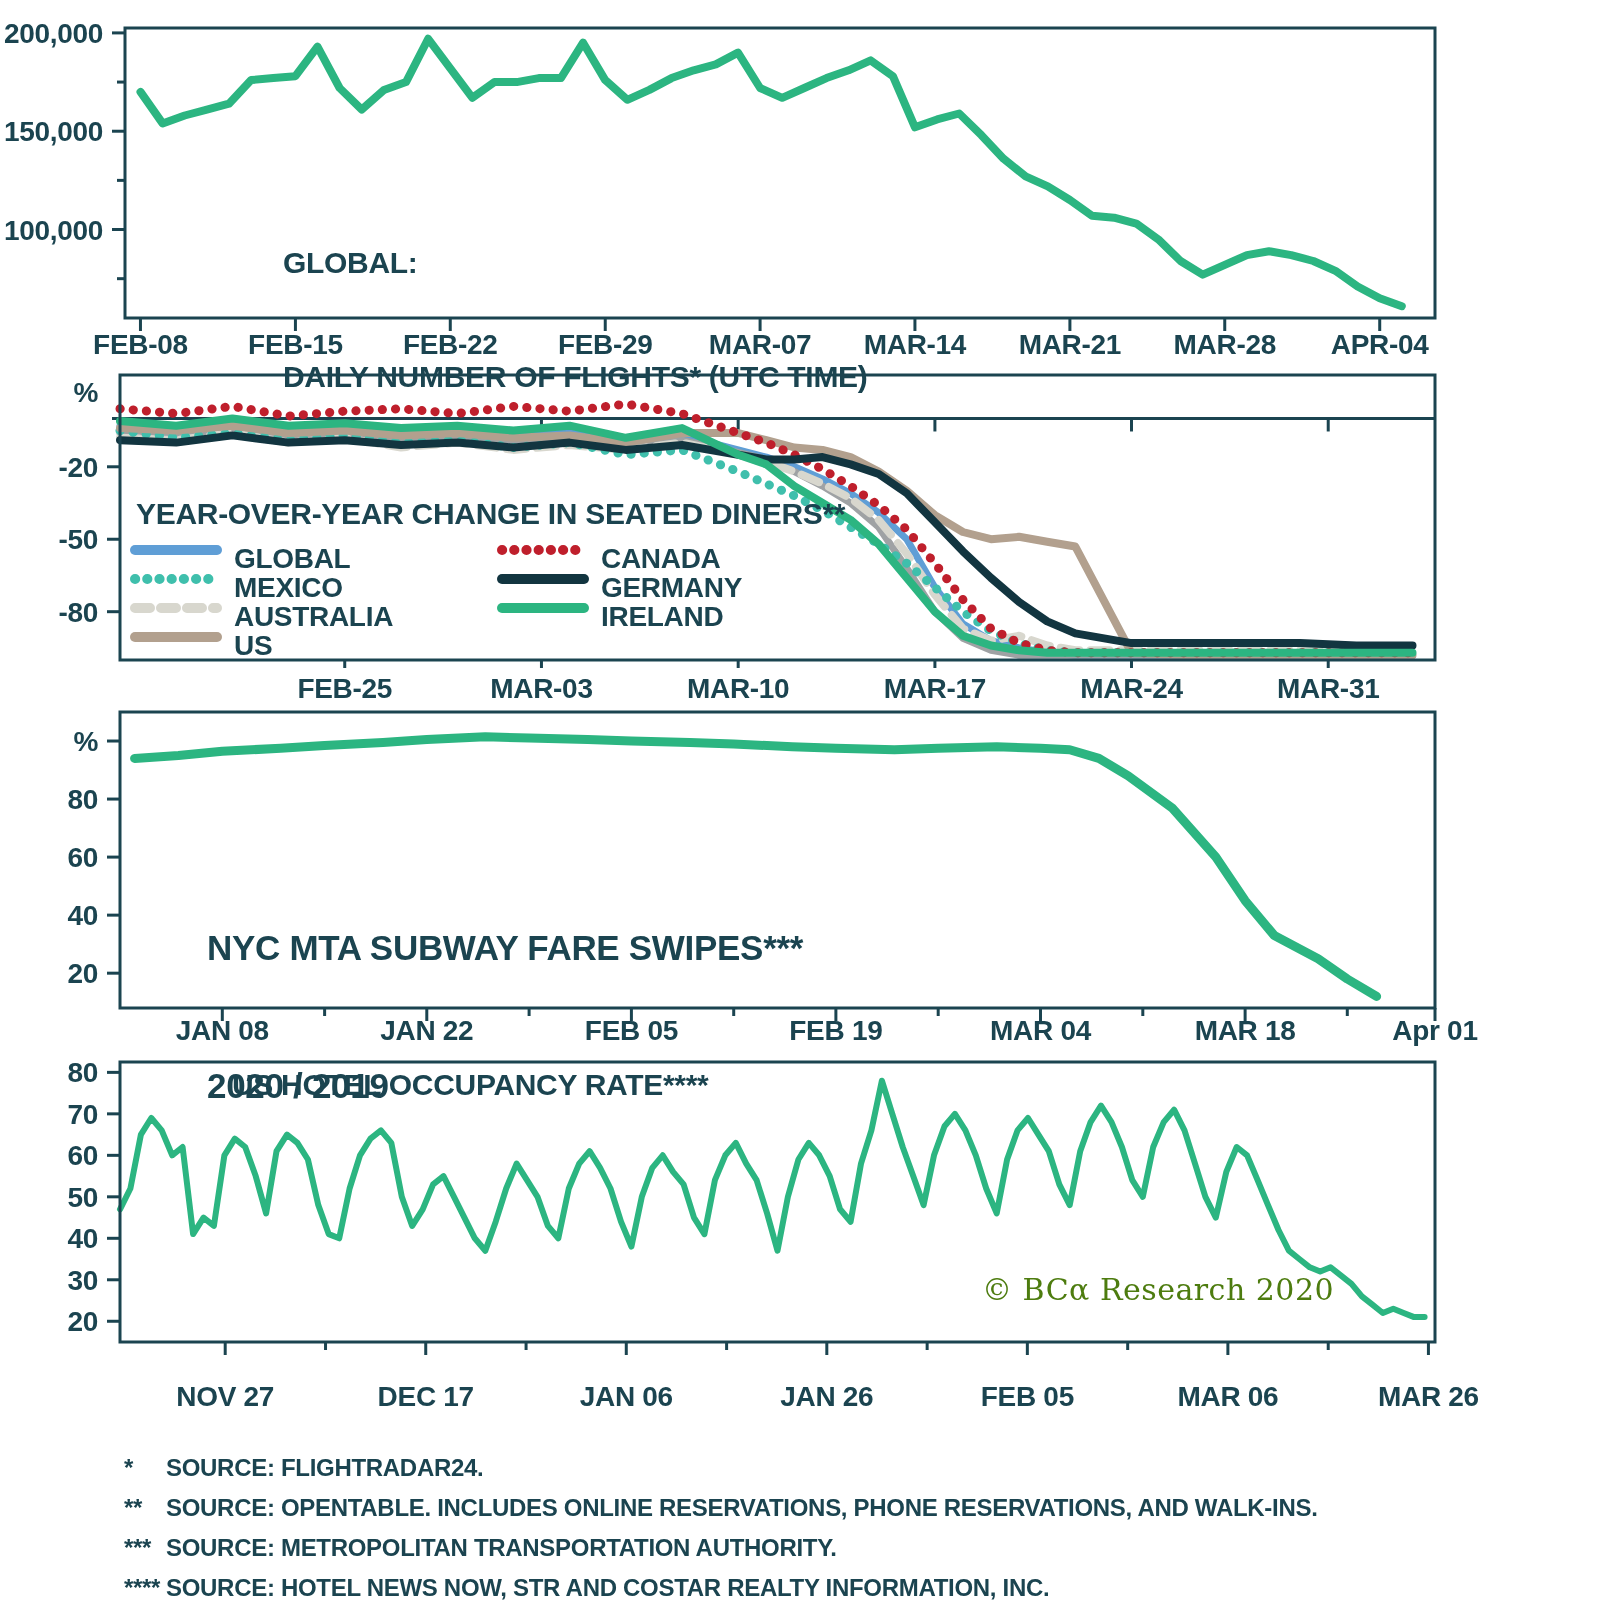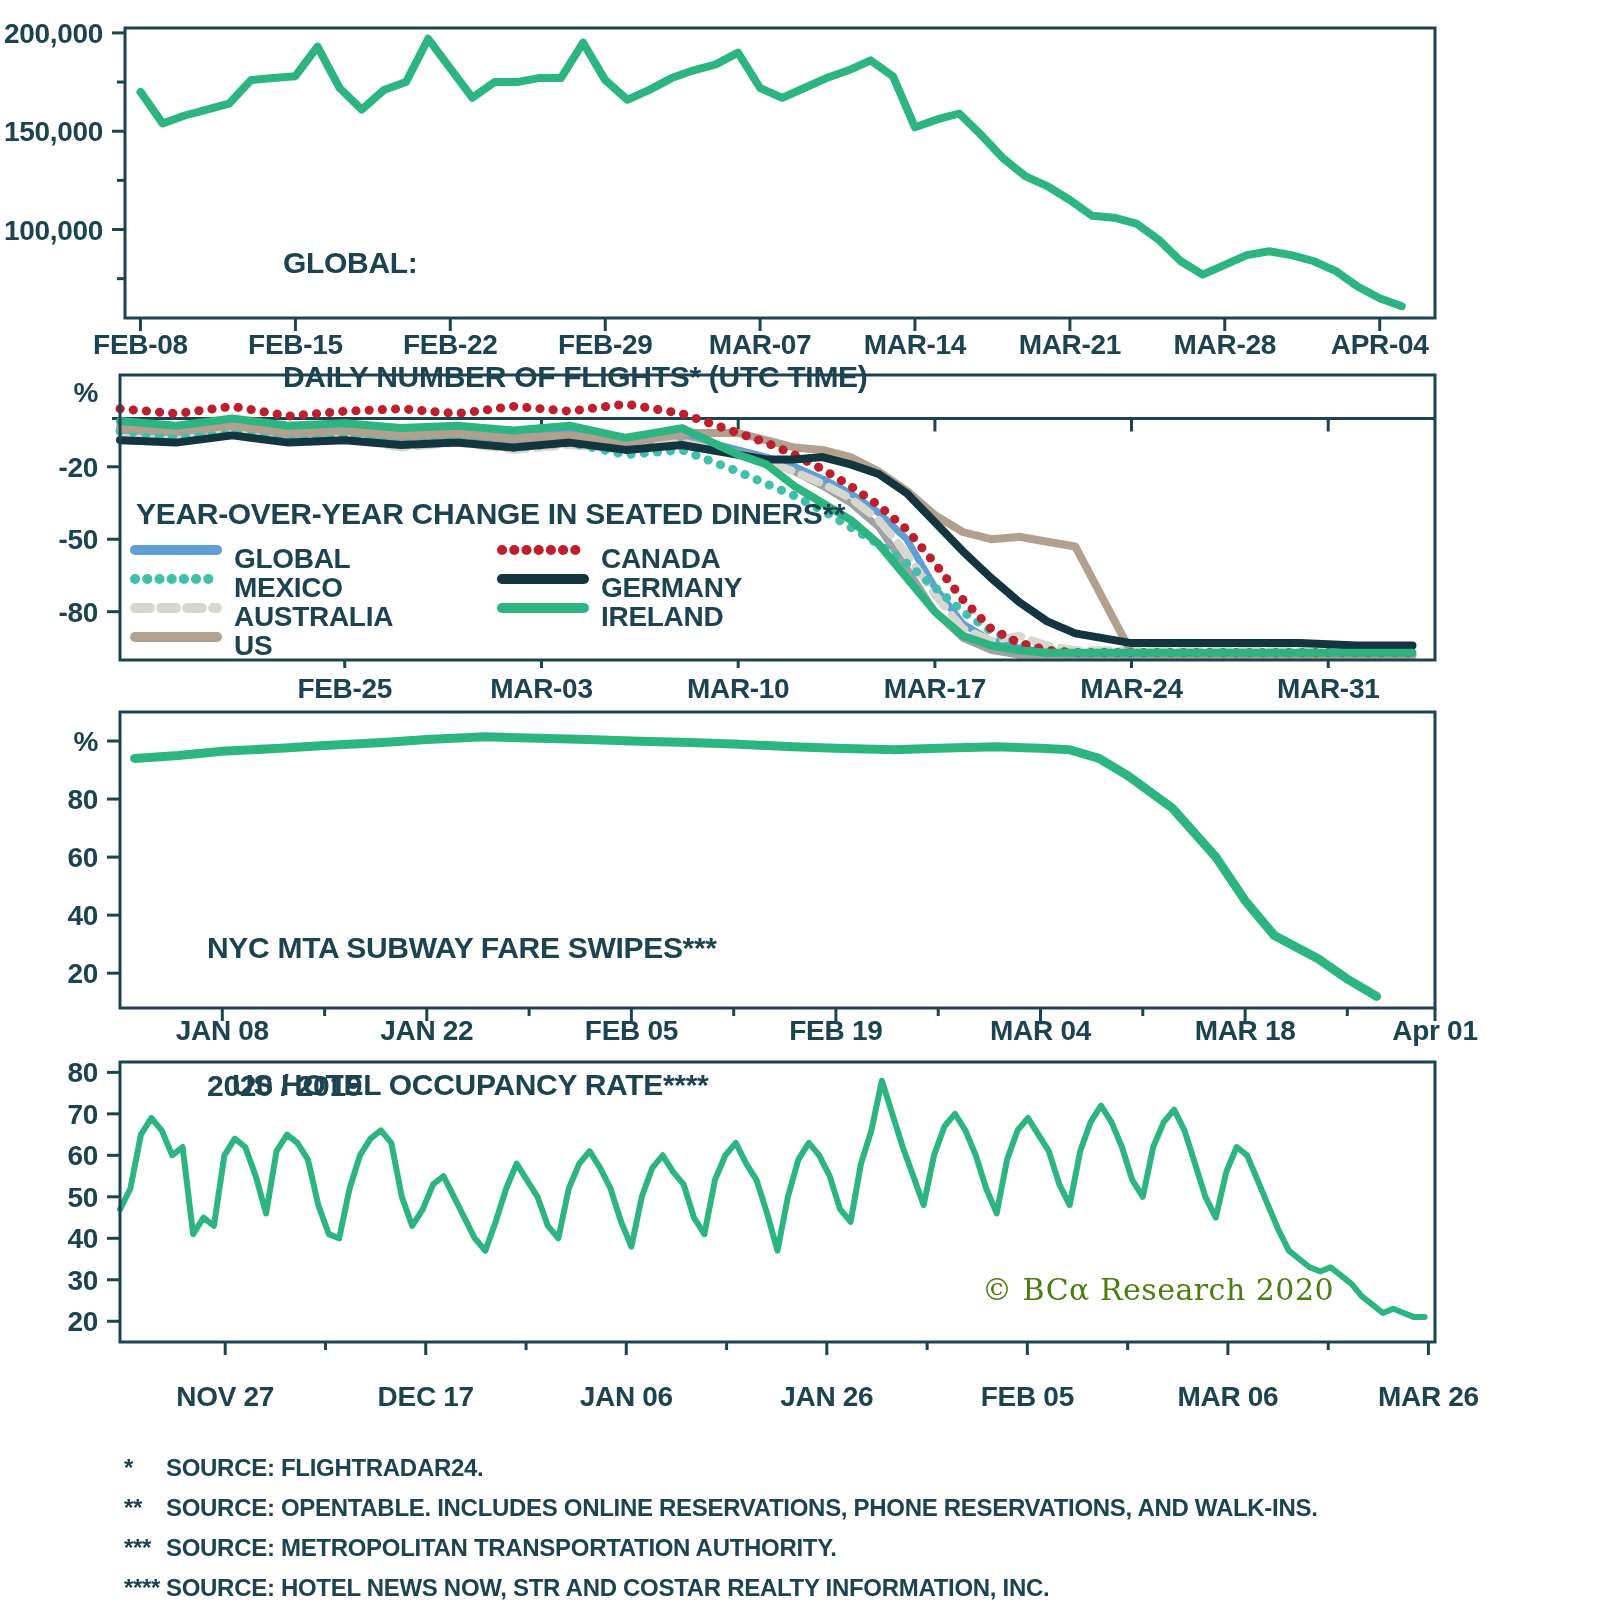--- a/index.html
+++ b/index.html
@@ -1,21 +1,21 @@
 <!DOCTYPE html>
 <html><head>
 <meta charset="utf-8">
 <style>
   html,body{margin:0;padding:0;background:#ffffff;}
   #stage{position:relative;width:1600px;height:1609px;background:#ffffff;overflow:hidden;
          font-family:"Liberation Sans",sans-serif;}
   #chart-svg{position:absolute;left:0;top:0;}
   .t{position:absolute;font-weight:bold;color:#1B4450;letter-spacing:-0.3px;white-space:pre;}
   .title{font-size:30px;line-height:38px;}
-  .title3{font-size:30px;line-height:46px;}
+  .title3{font-size:35px;line-height:46px;}
   #p2-title{font-size:30px;}
   #legend{position:absolute;left:130px;top:543px;display:grid;
           grid-auto-flow:column;grid-template-rows:repeat(4,29px);grid-template-columns:367px auto;}
   .legend-item{display:flex;align-items:flex-start;gap:12px;height:29px;}
   .legend-item span{font-weight:bold;font-size:28px;color:#1B4450;letter-spacing:-0.3px;}
   #copyright{position:absolute;left:982px;top:1272px;font-family:"DejaVu Serif",serif;
              font-weight:normal;font-size:30px;color:#4d7c0f;letter-spacing:0.5px;}
   #footnotes{position:absolute;left:124px;top:1448px;}
   .fn-row{display:flex;height:40px;align-items:center;font-weight:bold;font-size:24px;
           color:#1B4450;letter-spacing:-0.3px;}

